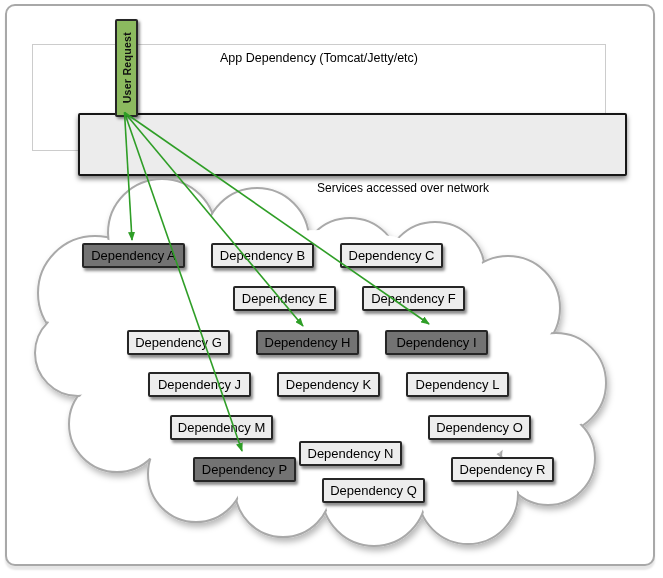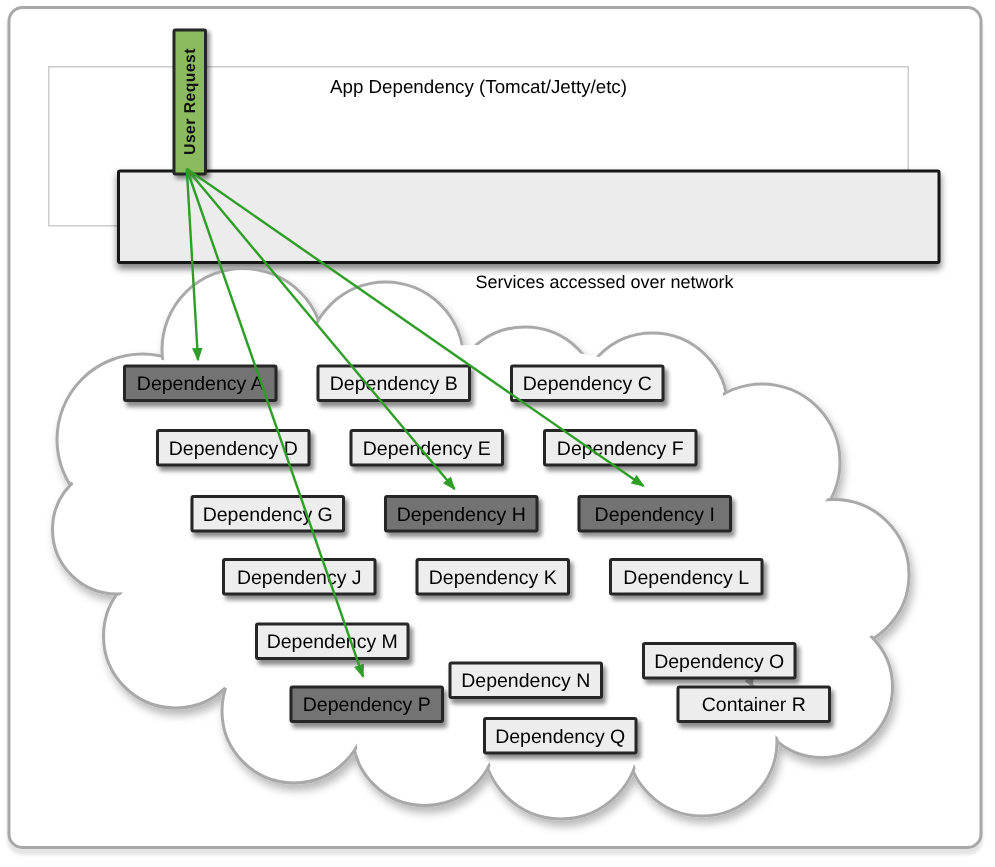--- a/index.html
+++ b/index.html
@@ -138,23 +138,20 @@
   <div id="dep-layer">
       <div class="dep-box highlighted" style="left: 82px; top: 243px;">
         <span>Dependency A</span>
       </div>
       <div class="dep-box" style="left: 211px; top: 243px;">
         <span>Dependency B</span>
       </div>
       <div class="dep-box" style="left: 340px; top: 243px;">
         <span>Dependency C</span>
       </div>
-      <div class="dep-box" style="left: 104px; top: 286px;">
-        <span>Dependency D</span>
-      </div>
       <div class="dep-box" style="left: 233px; top: 286px;">
         <span>Dependency E</span>
       </div>
       <div class="dep-box" style="left: 362px; top: 286px;">
         <span>Dependency F</span>
       </div>
       <div class="dep-box" style="left: 127px; top: 330px;">
         <span>Dependency G</span>
       </div>
       <div class="dep-box highlighted" style="left: 256px; top: 330px;">
@@ -171,31 +168,31 @@
       </div>
       <div class="dep-box" style="left: 277px; top: 372px;">
         <span>Dependency K</span>
       </div>
       <div class="dep-box" style="left: 170px; top: 415px;">
         <span>Dependency M</span>
       </div>
       <div class="dep-box" style="left: 299px; top: 415px; margin-top: 26px;">
         <span>Dependency N</span>
       </div>
-      <div class="dep-box" style="left: 428px; top: 428px; text-align: center;">
+      <div class="dep-box" style="left: 428px; top: 415px; text-align: center;">
         <span>Dependency O</span>
       </div>
       <div class="dep-box highlighted" style="left: 193px; top: 457px;">
         <span>Dependency P</span>
       </div>
       <div class="dep-box" style="left: 322px; top: 457px; margin-top: 21px;">
         <span>Dependency Q</span>
       </div>
       <div class="dep-box" style="left: 451px; top: 457px;">
-        <span>Container R</span>
+        <span>Dependency R</span>
       </div>
     </div>
 
   <svg id="arrow-svg" viewBox="0 0 663 578" xmlns="http://www.w3.org/2000/svg">
     <defs>
       <marker id="arrowhead" markerWidth="9" markerHeight="7" refX="8" refY="3.5" orient="auto" markerUnits="userSpaceOnUse">
         <path d="M0,0 L9,3.5 L0,7 Z" fill="#2f9e27"></path>
       </marker>
     </defs>
     <g id="arrow-group">

